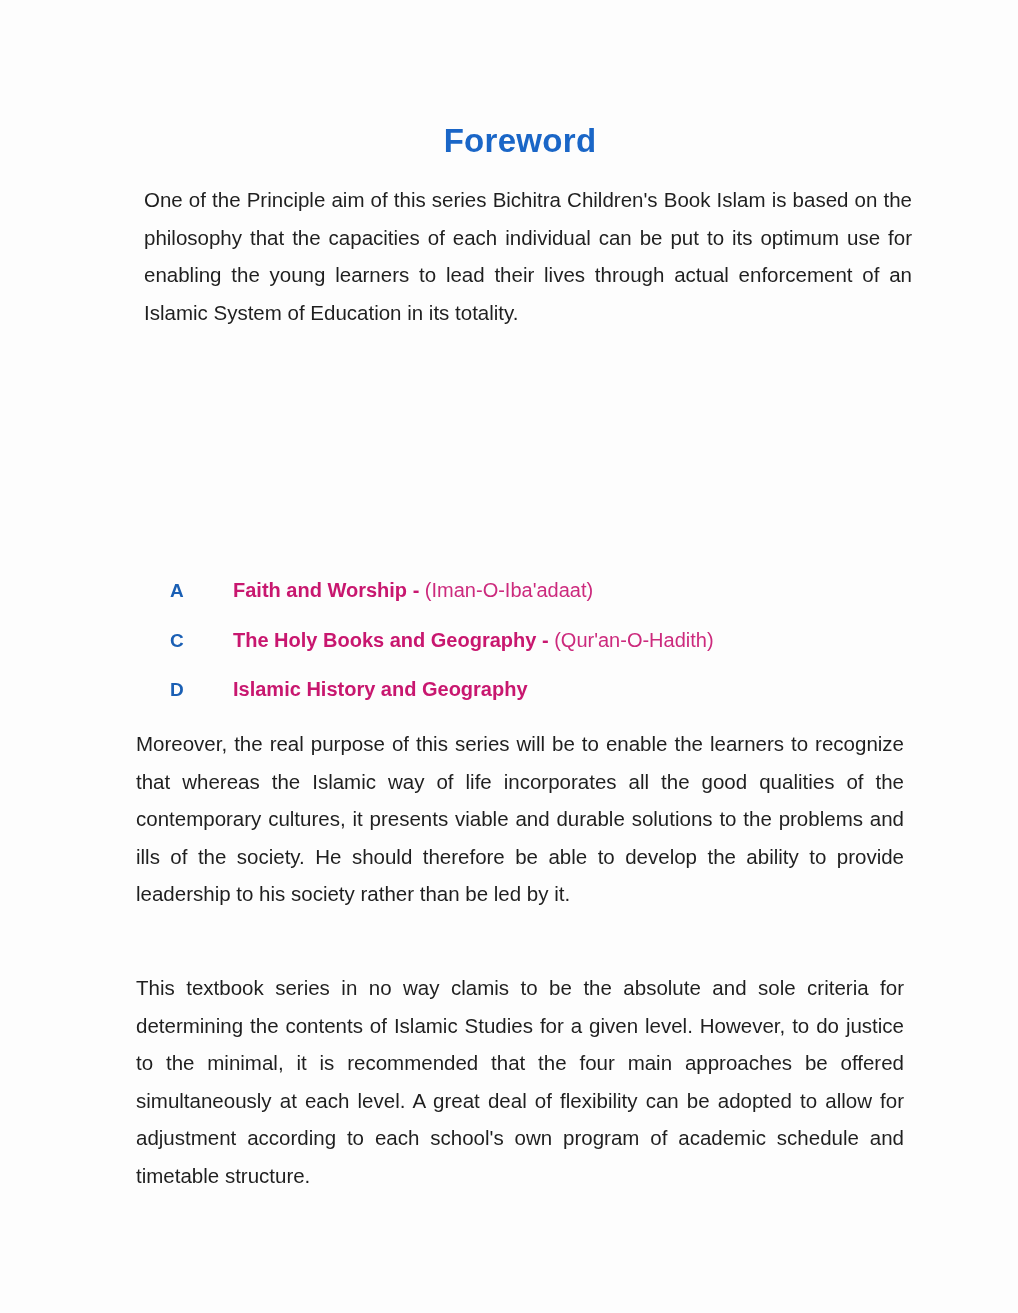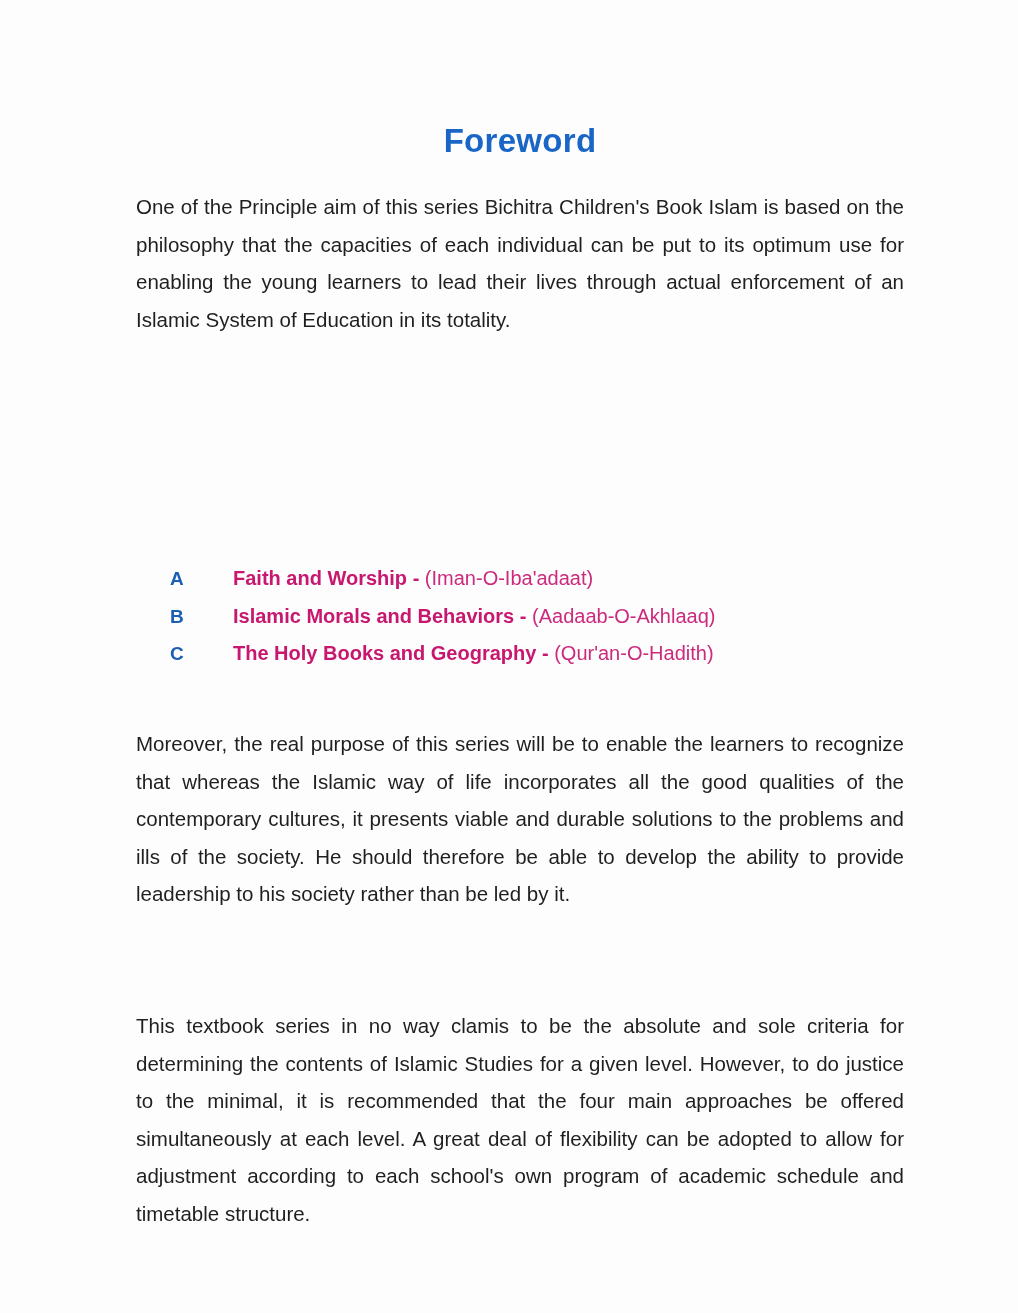--- a/index.html
+++ b/index.html
@@ -35,37 +35,38 @@
       position: absolute;
       left: 136px;
       width: 768px;
       font-size: 20.5px;
       line-height: 37.6px;
       text-align: justify;
       text-align-last: left;
       color: #1f1f1f;
       margin: 0;
     }
-    #p1 { top: 188px; }
+    #p1 { top: 181px; margin-left: 8px; }
     #p2 { top: 372px; }
     #p3 { top: 725px; }
-    #p4 { top: 1007px; }
+    #p4 { top: 969px; }
 
     .list {
       position: absolute;
       left: 170px;
       top: 560px;
       margin: 0; padding: 0;
       list-style: none;
     }
     .list li {
       height: 37.5px;
       line-height: 37.5px;
       font-size: 20px;
       white-space: nowrap;
+      margin-top: 12px;
     }
     .letter {
       display: inline-block;
       width: 63px;
       font-weight: bold;
       color: #1a5fb4;
       font-size: 19px;
     }
     .item-title {
       font-weight: bold;
@@ -86,22 +87,22 @@
 <div class="page">
   <h1 class="title">Foreword</h1>
 
   <p class="para" id="p1">One of the Principle aim of this series Bichitra Children's Book Islam is  based on the philosophy that the capacities of each individual can be put to its optimum use for enabling the young learners to lead their lives through actual enforcement of an Islamic System of Education in its totality.</p>
 
   <ul class="list">
     <li>
       <span class="letter">A</span><span class="item-title">Faith and Worship</span><span class="sep"> - </span><span class="item-sub">(Iman-O-Iba'adaat)</span>
     </li>
     <li>
-      <span class="letter">B</span><span class="item-title">Islamic Morals and Behaviors</span><span class="sep"> - </span><span class="item-sub">(Aadaab-O-Akhlaaq)</span>
+      <span class="letter">C</span><span class="item-title">The Holy Books and Geography</span><span class="sep"> - </span><span class="item-sub">(Qur'an-O-Hadith)</span>
     </li>
     <li>
-      <span class="letter">C</span><span class="item-title">The Holy Books and Geography</span><span class="sep"> - </span><span class="item-sub">(Qur'an-O-Hadith)</span>
+      <span class="letter">D</span><span class="item-title">Islamic History and Geography</span><span class="sep"></span><span class="item-sub"></span>
     </li>
   </ul>
 
   <p class="para" id="p3">Moreover, the real purpose of this series will be to enable the learners to recognize that whereas the Islamic way of life incorporates all the good qualities of the contemporary cultures, it presents viable and durable solutions to the problems and ills of the society. He should therefore be able to develop the ability to provide leadership to his society rather than be led by it.</p>
   <p class="para" id="p4">This textbook series in no way clamis to be the absolute and sole criteria for determining the contents of Islamic Studies for a given level. However, to do justice to the minimal, it is recommended that the four main approaches be offered simultaneously at each level. A great deal of flexibility can be adopted to allow for adjustment according to each school's own program of academic schedule and timetable structure.</p>
 </div>
 
 </body></html>

